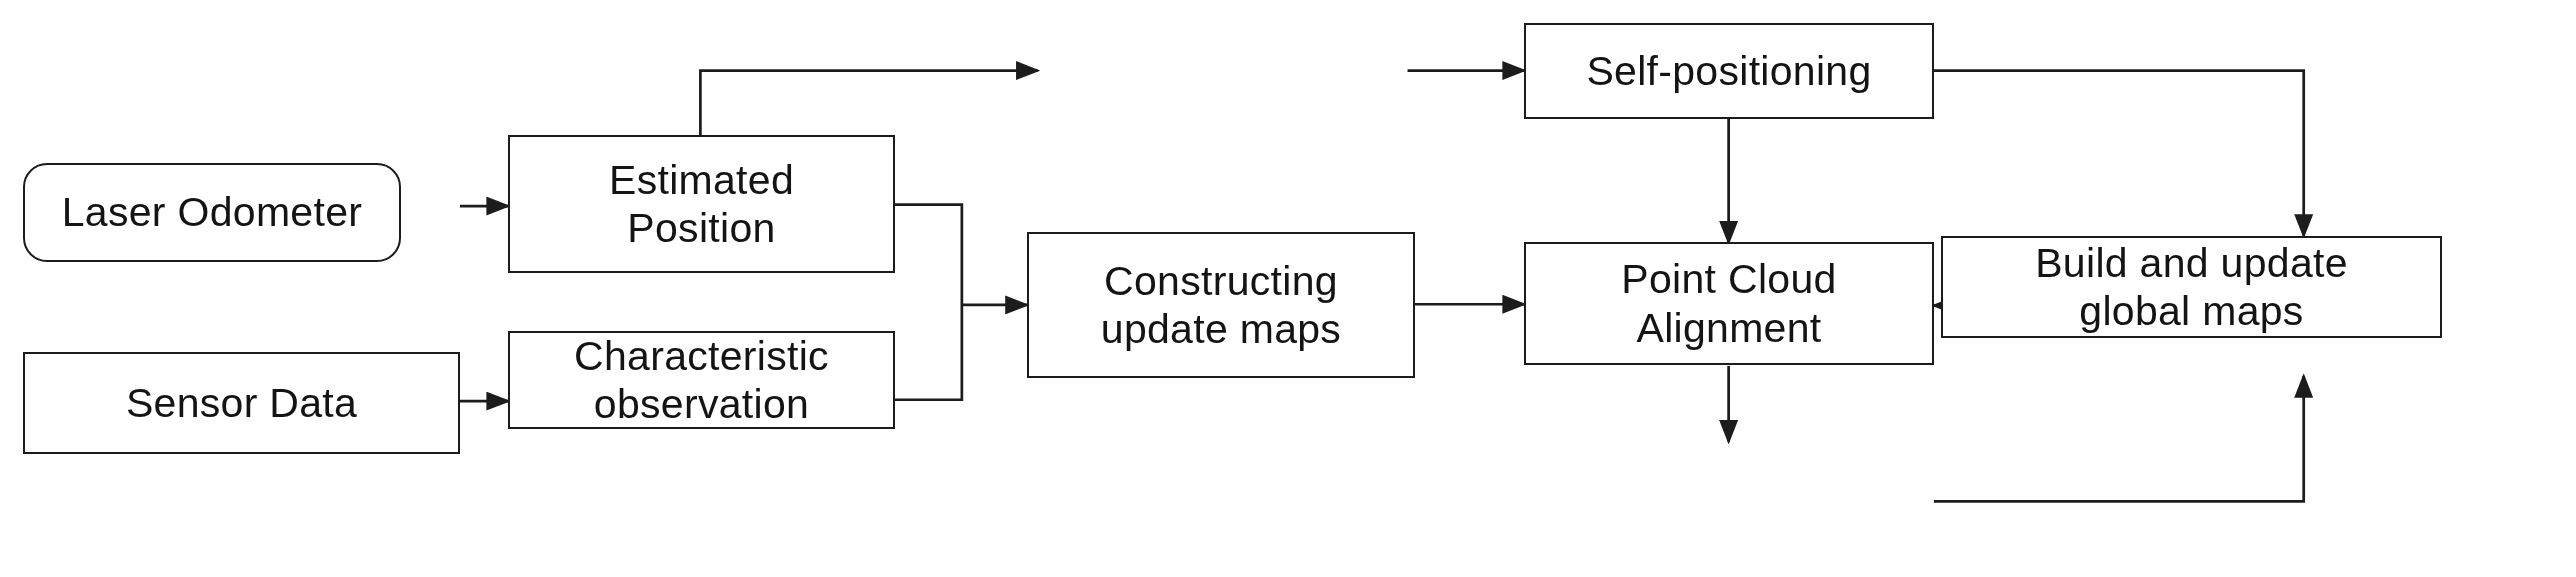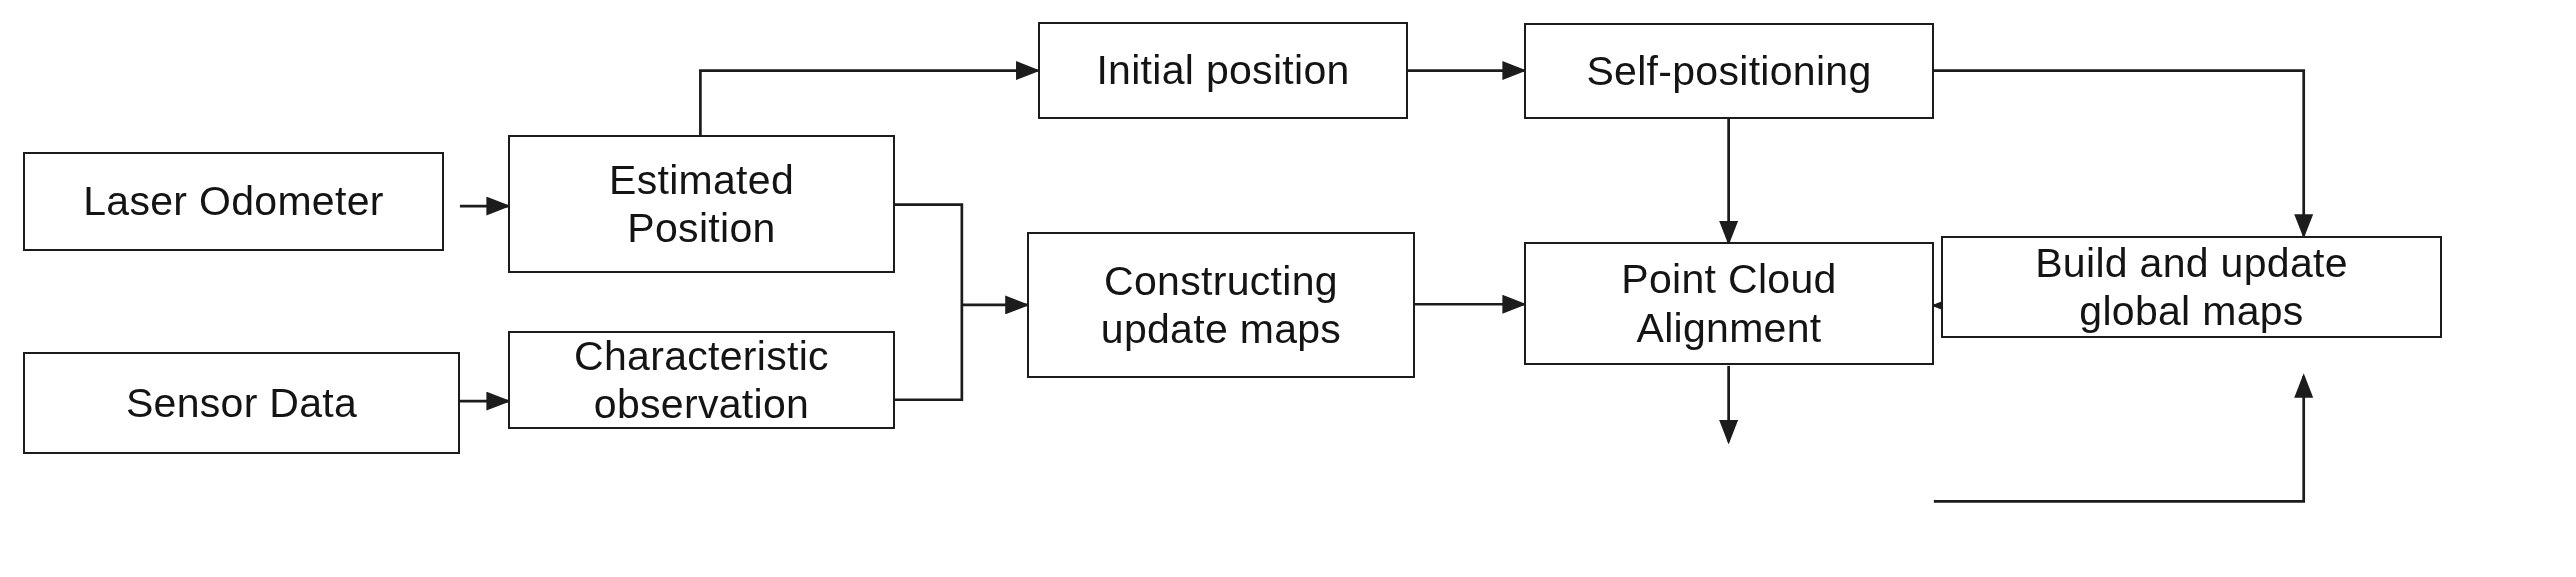--- a/index.html
+++ b/index.html
@@ -30,21 +30,21 @@
     align-items: center;
     justify-content: center;
     text-align: center;
     color: #141414;
     font-size: 41px;
     line-height: 1.18;
     white-space: pre-line;
     letter-spacing: 0.3px;
   }
   
-  #n-laser          { left: 23px;   top: 152px; width: 421px; height: 99px; }
+  #n-laser          { left: 23px;   top: 163px; width: 378px; height: 99px; border-radius: 24px; }
   #n-sensor         { left: 23px;   top: 352px; width: 437px; height: 102px; }
   #n-estimated      { left: 508px;  top: 135px; width: 387px; height: 138px; }
   #n-characteristic { left: 508px;  top: 331px; width: 387px; height: 98px; }
   #n-initial        { left: 1038px; top: 22px;  width: 370px; height: 97px; }
   #n-selfpos        { left: 1524px; top: 23px;  width: 410px; height: 96px; }
   #n-constructing   { left: 1027px; top: 232px; width: 388px; height: 146px; }
   #n-pointcloud     { left: 1524px; top: 242px; width: 410px; height: 123px; }
   #n-dataassoc      { left: 1524px; top: 442px; width: 410px; height: 117px; }
   #n-buildglobal    { left: 1941px; top: 236px; width: 501px; height: 102px; }
 </style>
@@ -88,21 +88,20 @@
   <div class="node" id="n-laser">Laser Odometer</div>
 
   <div class="node" id="n-sensor">Sensor Data</div>
 
   <div class="node" id="n-estimated">Estimated
 Position</div>
 
   <div class="node" id="n-characteristic">Characteristic
 observation</div>
 
-  <div class="node" id="n-initial">Initial position</div>
 
   <div class="node" id="n-selfpos">Self-positioning</div>
 
   <div class="node" id="n-constructing">Constructing
 update maps</div>
 
   <div class="node" id="n-pointcloud">Point Cloud
 Alignment</div>
 
 

